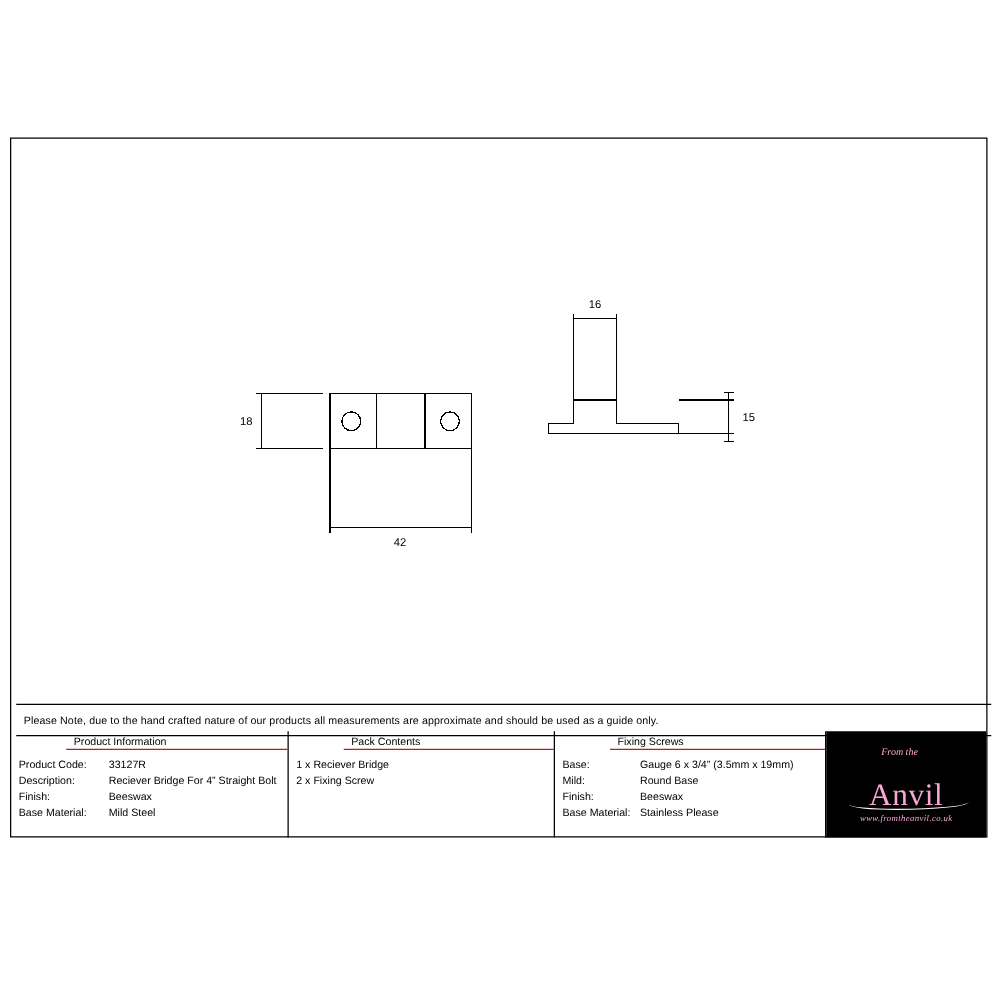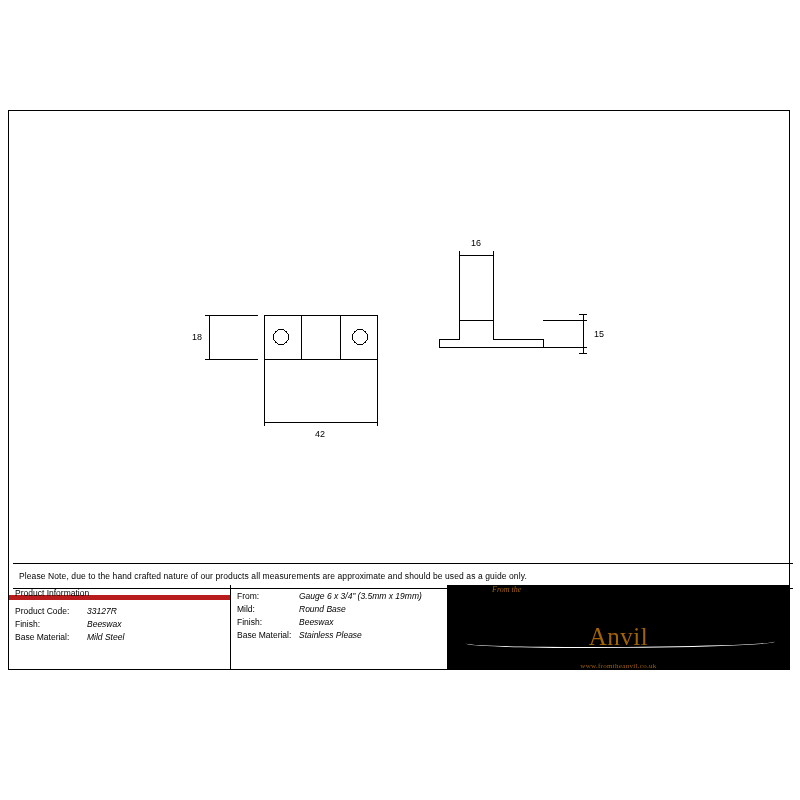--- a/index.html
+++ b/index.html
@@ -70,46 +70,47 @@
   }
   .col:last-child { border-right: none; }
   .col-product { width: 222px; }
   .col-pack { width: 213px; }
   .col-screws { width: 217px; }
   .col-logo { flex: 1; background: #000000; }
 
   .col-head {
     font-size: 8.5px;
     padding: 3px 0 3px 6px;
-    border-bottom: 5px solid #b91c1c;
+    border-bottom: 1px solid #b91c1c;
     height: 15px;
     box-sizing: border-box;
+    margin-left: 44px;
   }
   .col-body {
     padding: 5px 0 0 6px;
     font-size: 8.5px;
     line-height: 13px;
   }
   .kv {
     display: flex;
   }
   .kv .k { width: 72px; flex: none; }
   .col-screws .kv .k { width: 62px; }
-  .kv .v { flex: 1; font-style: italic; }
+  .kv .v { flex: 1; }
   .plain-line { }
 
   
   .col-logo .logo-wrap {
     position: absolute;
     inset: 0;
-    color: #a16207;
+    color: #f9a8d4;
     display: flex;
     flex-direction: column;
     align-items: center;
-    justify-content: space-between;
+    justify-content: center;
   }
   .logo-small {
     font-family: "Liberation Serif", serif;
     font-size: 8px;
     font-style: italic;
     align-self: flex-start;
     margin-left: 44px;
     margin-bottom: -2px;
   }
   .logo-main {
@@ -117,20 +118,21 @@
     font-size: 25px;
     letter-spacing: .5px;
     line-height: 26px;
     margin-top: 20px;
   }
   .logo-url {
     font-family: "Liberation Serif", serif;
     font-size: 7px;
     letter-spacing: .3px;
     margin-top: 1px;
+    font-style: italic;
   }
   .logo-swoosh {
     position: absolute;
     left: 18px;
     right: 14px;
     bottom: 22px;
     height: 10px;
     border-bottom: 1.4px solid #ffffff;
     border-radius: 0 0 60% 40%;
   }
@@ -199,35 +201,47 @@
   <div id="info">
 
     <div class="col col-product">
       <div class="col-head">Product Information</div>
       <div class="col-body">
         <div class="kv">
           <span class="k">Product Code:</span>
           <span class="v">33127R</span>
         </div>
         <div class="kv">
+          <span class="k">Description:</span>
+          <span class="v">Reciever Bridge For 4” Straight Bolt</span>
+        </div>
+        <div class="kv">
           <span class="k">Finish:</span>
           <span class="v">Beeswax</span>
         </div>
         <div class="kv">
           <span class="k">Base Material:</span>
           <span class="v">Mild Steel</span>
         </div>
       </div>
     </div>
 
+    <div class="col col-pack">
+      <div class="col-head">Pack Contents</div>
+      <div class="col-body">
+        <div class="plain-line">1 x Reciever Bridge</div>
+        <div class="plain-line">2 x Fixing Screw</div>
+      </div>
+    </div>
 
     <div class="col col-screws">
+      <div class="col-head">Fixing Screws</div>
       <div class="col-body">
         <div class="kv">
-          <span class="k">From:</span>
+          <span class="k">Base:</span>
           <span class="v">Gauge 6 x 3/4” (3.5mm x 19mm)</span>
         </div>
         <div class="kv">
           <span class="k">Mild:</span>
           <span class="v">Round Base</span>
         </div>
         <div class="kv">
           <span class="k">Finish:</span>
           <span class="v">Beeswax</span>
         </div>

